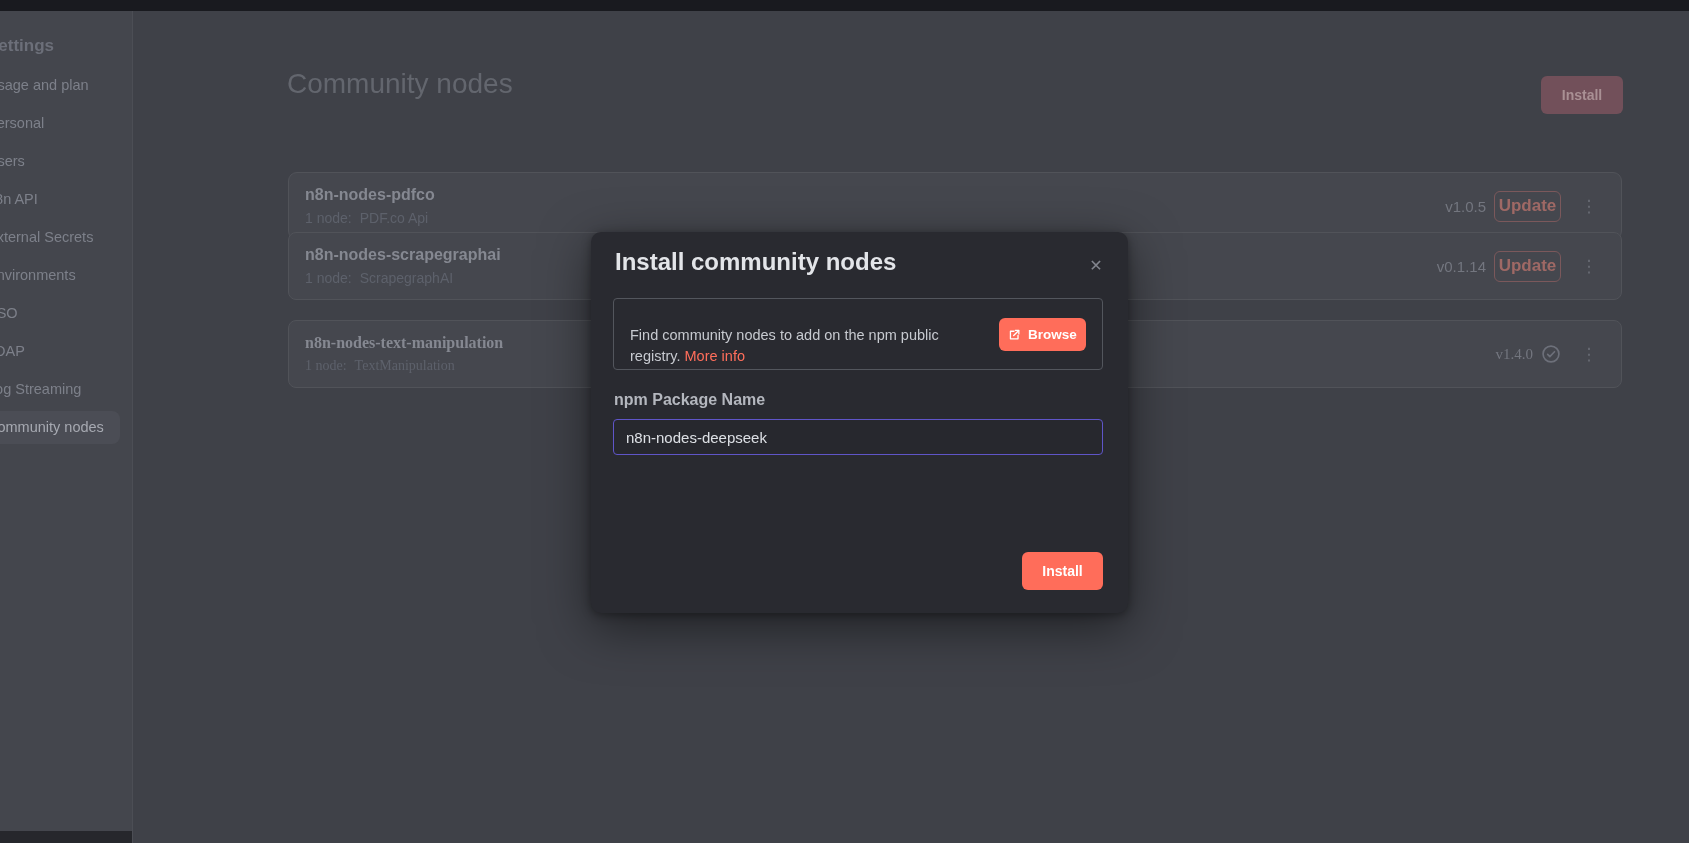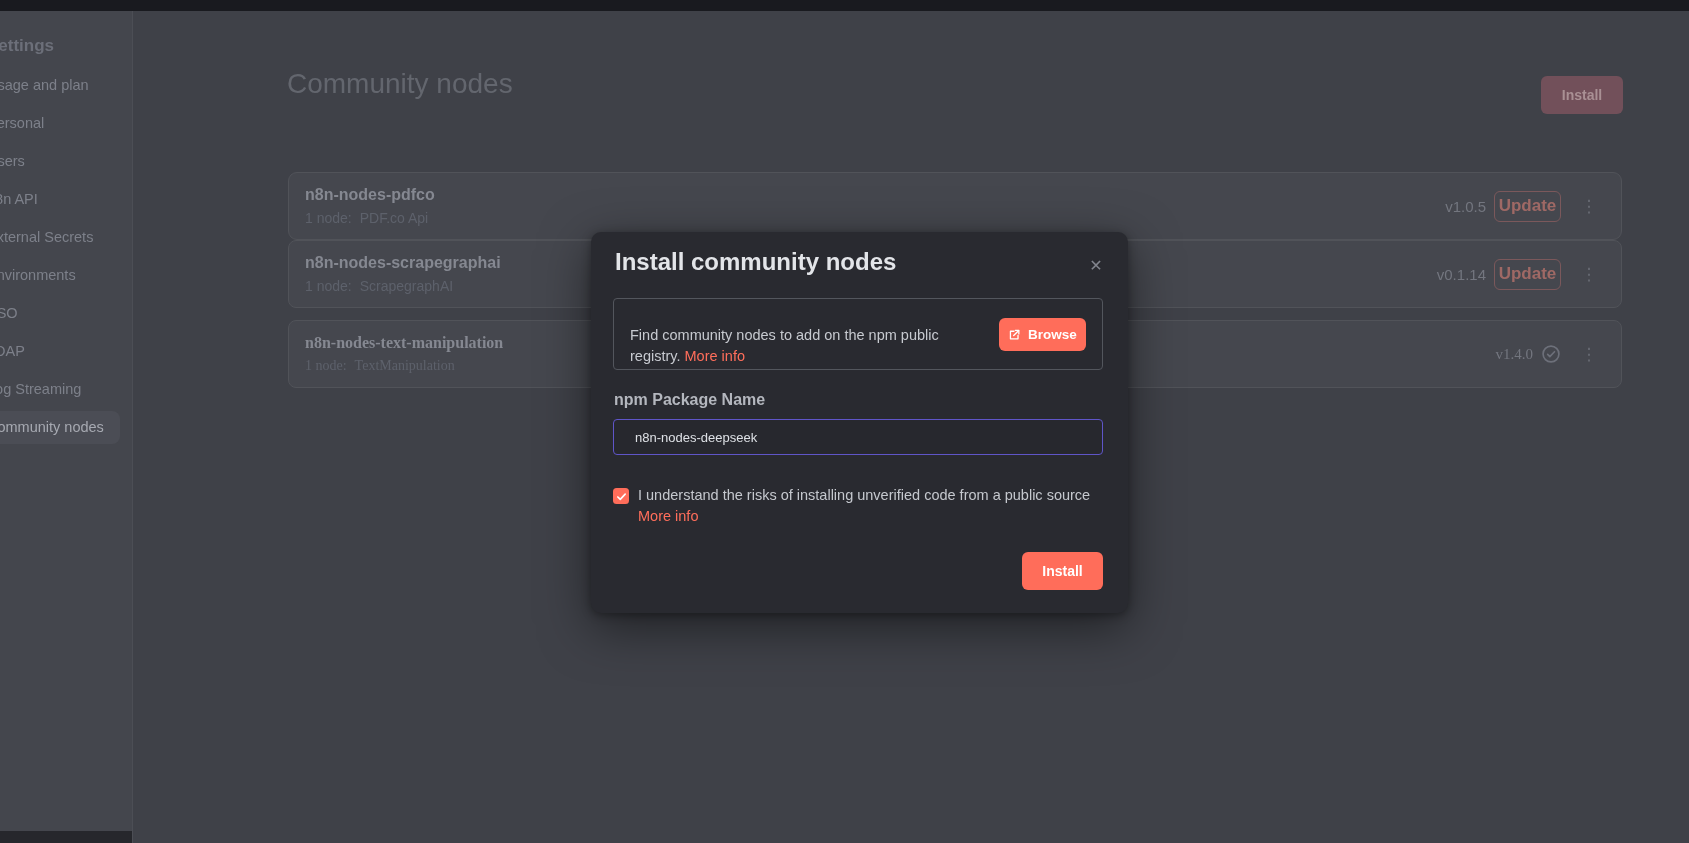--- a/index.html
+++ b/index.html
@@ -51,22 +51,22 @@
   .info-box { position:absolute; left:22px; top:66px; width:490px; height:72px;
               border:1px solid #53565d; border-radius:4px; display:flex; align-items:center;
               padding:0 16px; }
   .info-text { width:356px; font-size:14.5px; line-height:21px; color:#c7cad0;margin-top:24px; }
   .link { color:#ff6e5b; cursor:pointer; }
   .browse-btn { margin-left:auto; width:87px; height:33px; background:#ff6d5a; border:none;
                 border-radius:6px; color:#fff; font-size:13.5px; font-weight:bold; font-family:inherit;
                 display:flex; align-items:center; justify-content:center; gap:7px; cursor:pointer; }
   .field-label { position:absolute; left:23px; top:159px; font-size:16px; font-weight:600; color:#b4b7be; }
   .pkg-input { position:absolute; left:22px; top:187px; width:490px; height:36px; background:#27282e;
-               border:1px solid #5f55c8; border-radius:4px; color:#dde0e5; font-size:13px;
-               font-family:inherit; padding:0 21px; outline:none; }
+               border:1px solid #5f55c8; border-radius:4px; color:#dde0e5; font-size:15px;
+               font-family:inherit; padding:0 12px; outline:none; }
   .risk-row { position:absolute; left:22px; top:253px; right:0; display:flex; align-items:flex-start;
               overflow:hidden; }
   .checkbox { flex:0 0 16px; width:16px; height:16px; margin-top:3px; background:#ff6d5a;
               border-radius:3.5px; display:flex; align-items:center; justify-content:center;
               cursor:pointer; }
   .risk-text-wrap { margin-left:9px; min-width:0; }
   .risk-line { font-size:14.5px; line-height:21px; color:#c5c8ce; white-space:nowrap; }
   .risk-more { font-size:14.5px; line-height:21px; }
   .modal-install-btn { position:absolute; right:25px; bottom:23px; width:81px; height:38px;
                        background:#ff6d5a; border:none; border-radius:6px; color:#fff; font-size:14px;
@@ -104,21 +104,21 @@
     <div class="card-sub">
       <span>1 node:</span><span class="node-names">PDF.co Api</span>
     </div>
     <div class="card-right">
       <span class="pkg-version">v1.0.5</span>
       <button class="update-btn">Update</button>
       <span class="kebab">⋮</span>
     </div>
   </div>
 
-  <div class="card" style="top:240px;">
+  <div class="card" style="top:232px;">
     <div class="card-title">n8n-nodes-scrapegraphai</div>
     <div class="card-sub">
       <span>1 node:</span><span class="node-names">ScrapegraphAI</span>
     </div>
     <div class="card-right">
       <span class="pkg-version">v0.1.14</span>
       <button class="update-btn">Update</button>
       <span class="kebab">⋮</span>
     </div>
   </div>
@@ -157,28 +157,17 @@
             <path d="M18.5 13.5V20h-14v-14h6.5"></path>
           </svg>
         </span>
         <span>Browse</span>
       </button>
     </div>
 
     <div class="field-label">npm Package Name</div>
     <input class="pkg-input" type="text" value="n8n-nodes-deepseek" style="">
 
-    <div class="risk-row">
-      <span class="checkbox">
-        <svg width="11" height="11" viewBox="0 0 24 24" fill="none" stroke="#ffffff" stroke-width="3.5" stroke-linecap="round" stroke-linejoin="round">
-          <path d="M4 13l5.3 5.3L20 6.8"></path>
-        </svg>
-      </span>
-      <div class="risk-text-wrap">
-        <div class="risk-line">I understand the risks of installing unverified code from a public source</div>
-        <div class="risk-more"><span class="link">More info</span></div>
-      </div>
-    </div>
 
     <button class="modal-install-btn">Install</button>
   </div>
 
 </div>
 
 </body></html>

